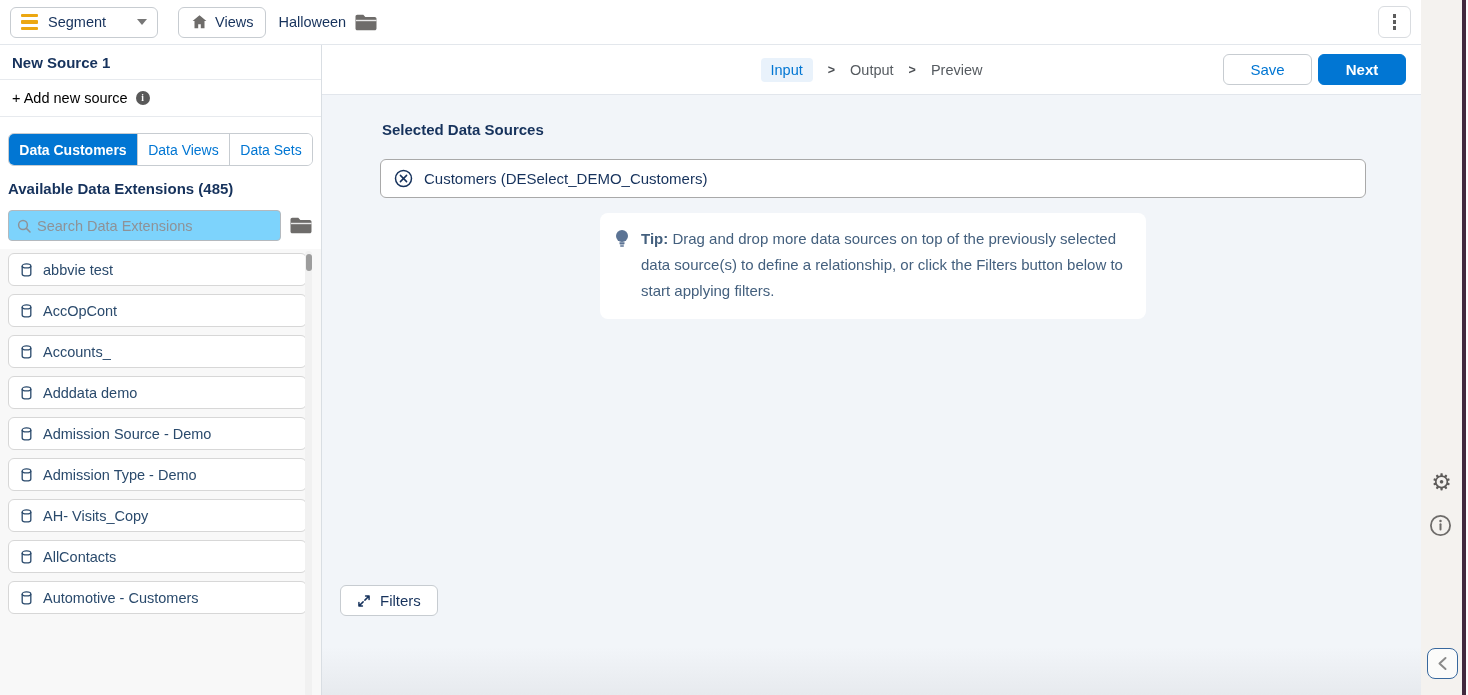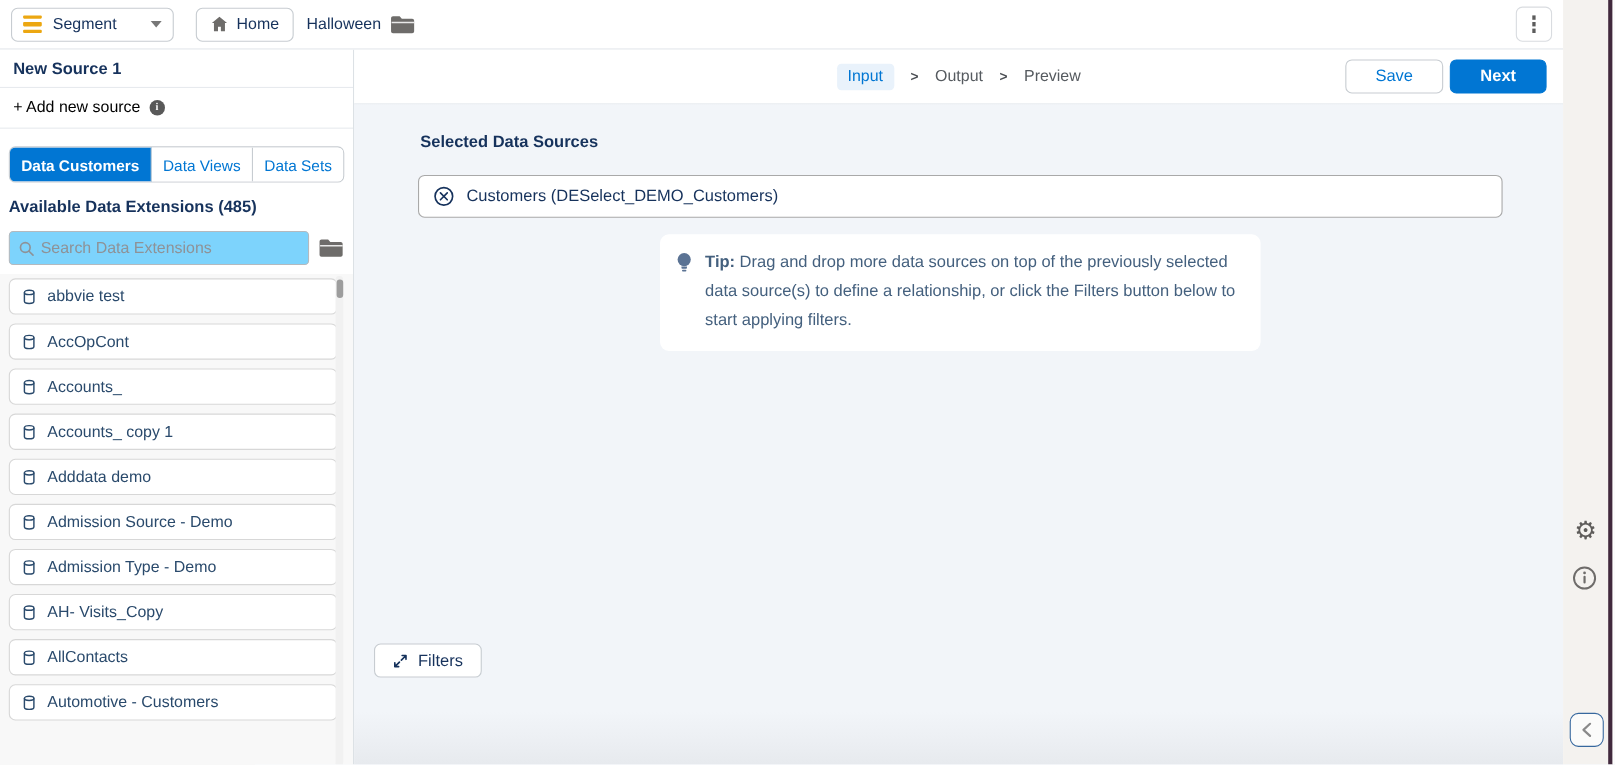--- a/index.html
+++ b/index.html
@@ -112,21 +112,21 @@
         <span></span>
         <span></span>
       </span>
     <span class="segment-label">Segment</span>
     <span class="caret-down"></span>
   </div>
   <div class="btn-outline home-btn">
     <svg width="17" height="16" viewBox="0 0 17 16">
       <path d="M8.5 1.2 1.6 7h1.9v7.3h3.7v-4h2.6v4h3.7V7h1.9z" fill="#6e6c6a"></path>
     </svg>
-    <span class="home-label">Home</span>
+    <span class="home-label">Views</span>
   </div>
   <span class="crumb-label">Halloween</span>
   <svg class="folder-ic" width="24" height="19" viewBox="0 0 24 19">
     <path d="M1.5 3.5c0-1 .8-1.8 1.8-1.8h6l2 2.4h9.4c1 0 1.8.8 1.8 1.8v9.6c0 1-.8 1.8-1.8 1.8H3.3c-1 0-1.8-.8-1.8-1.8z" fill="#6e6c6a"></path>
     <path d="M2 6.8h20.5v1.4H2z" fill="#fff" opacity="0.85"></path>
   </svg>
   <div class="btn-outline kebab-btn">
     <span class="kebab">
         <i></i>
         <i></i>
@@ -204,27 +204,20 @@
           <ellipse cx="8" cy="3.6" rx="4.6" ry="2.1" fill="none" stroke="#2a4a6c" stroke-width="1.4"></ellipse>
           <path d="M3.4 3.6v8.6c0 1.2 2.1 2.1 4.6 2.1s4.6-.9 4.6-2.1V3.6" fill="none" stroke="#2a4a6c" stroke-width="1.4"></path>
         </svg>
       <span>Accounts_</span>
     </div>
     <div class="de-item">
       <svg width="15" height="16" viewBox="0 0 16 16">
           <ellipse cx="8" cy="3.6" rx="4.6" ry="2.1" fill="none" stroke="#2a4a6c" stroke-width="1.4"></ellipse>
           <path d="M3.4 3.6v8.6c0 1.2 2.1 2.1 4.6 2.1s4.6-.9 4.6-2.1V3.6" fill="none" stroke="#2a4a6c" stroke-width="1.4"></path>
         </svg>
-      <span>Accounts_ copy 1</span>
-    </div>
-    <div class="de-item">
-      <svg width="15" height="16" viewBox="0 0 16 16">
-          <ellipse cx="8" cy="3.6" rx="4.6" ry="2.1" fill="none" stroke="#2a4a6c" stroke-width="1.4"></ellipse>
-          <path d="M3.4 3.6v8.6c0 1.2 2.1 2.1 4.6 2.1s4.6-.9 4.6-2.1V3.6" fill="none" stroke="#2a4a6c" stroke-width="1.4"></path>
-        </svg>
       <span>Adddata demo</span>
     </div>
     <div class="de-item">
       <svg width="15" height="16" viewBox="0 0 16 16">
           <ellipse cx="8" cy="3.6" rx="4.6" ry="2.1" fill="none" stroke="#2a4a6c" stroke-width="1.4"></ellipse>
           <path d="M3.4 3.6v8.6c0 1.2 2.1 2.1 4.6 2.1s4.6-.9 4.6-2.1V3.6" fill="none" stroke="#2a4a6c" stroke-width="1.4"></path>
         </svg>
       <span>Admission Source - Demo</span>
     </div>
     <div class="de-item">

